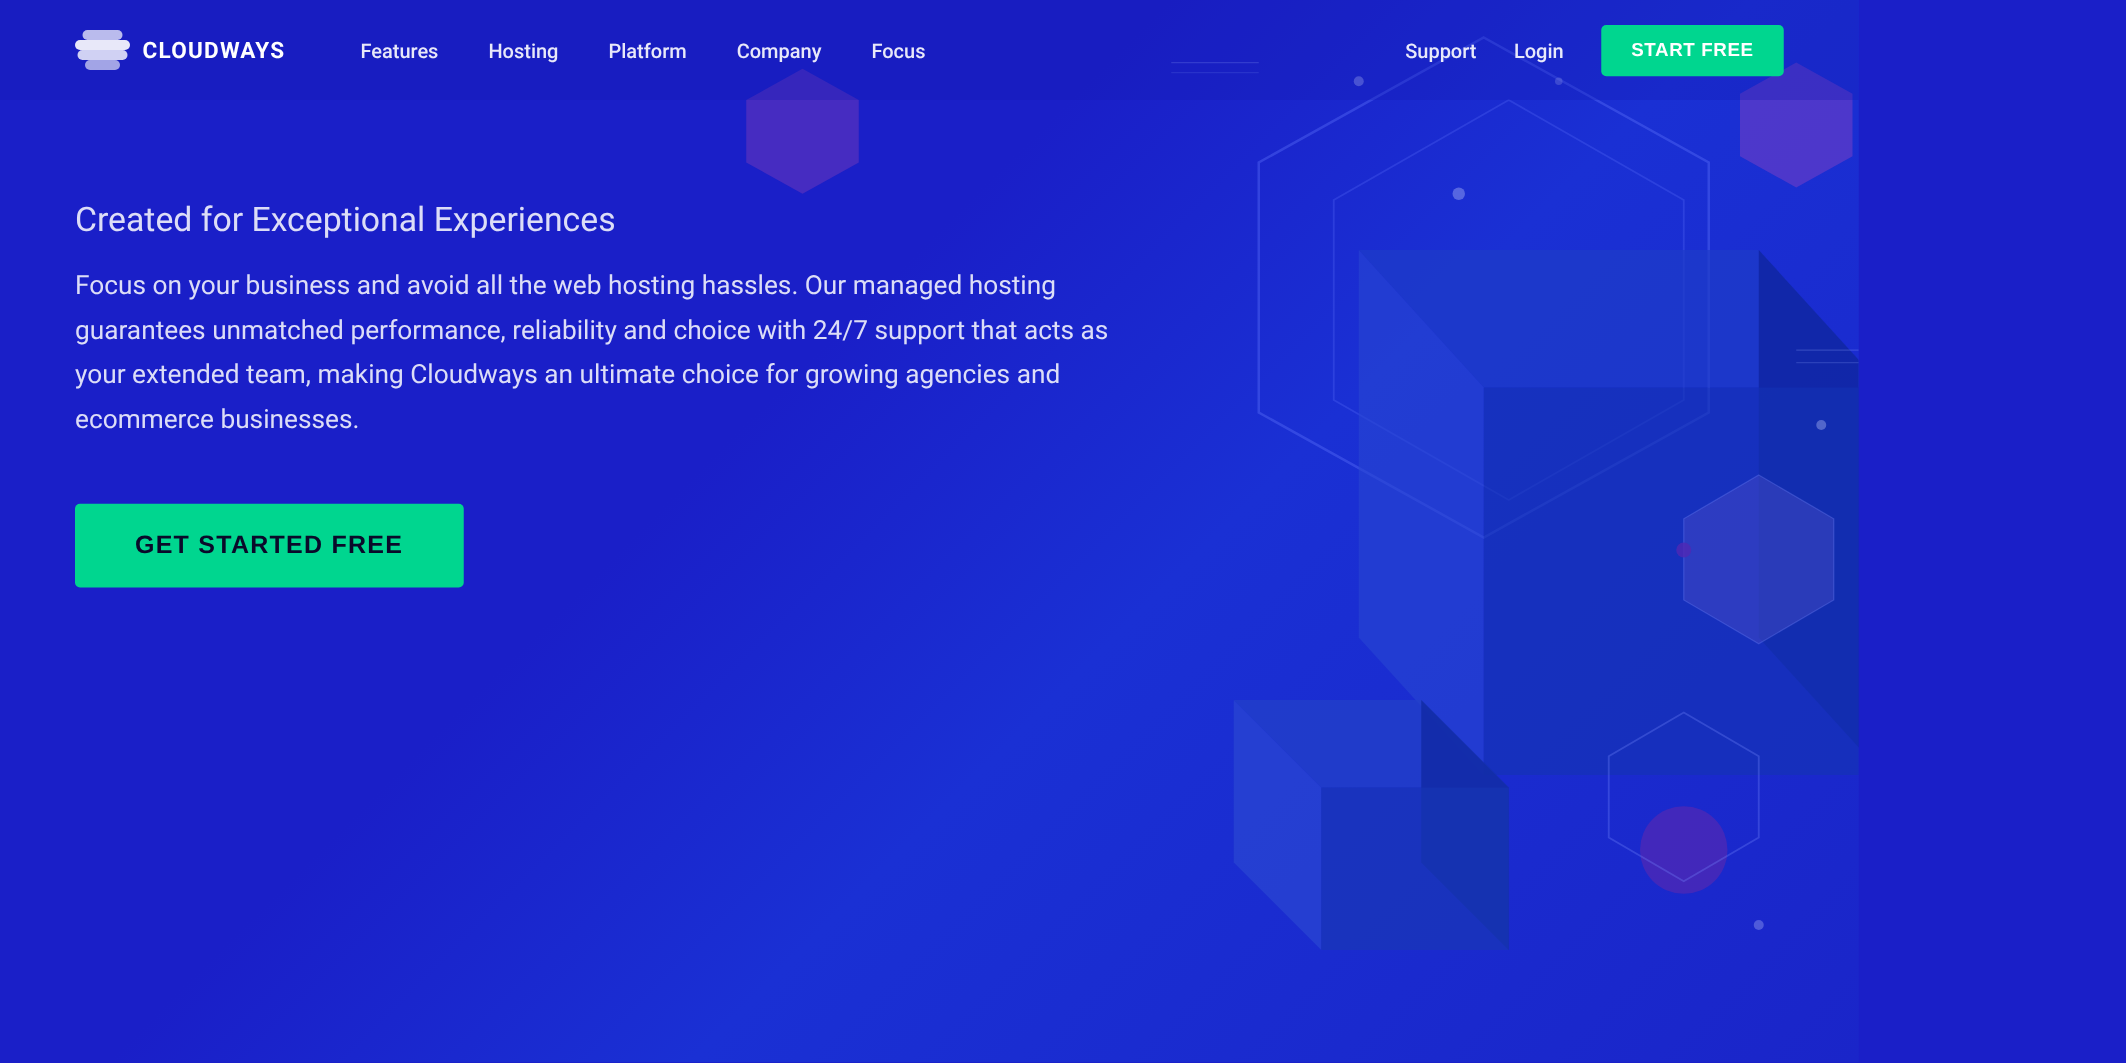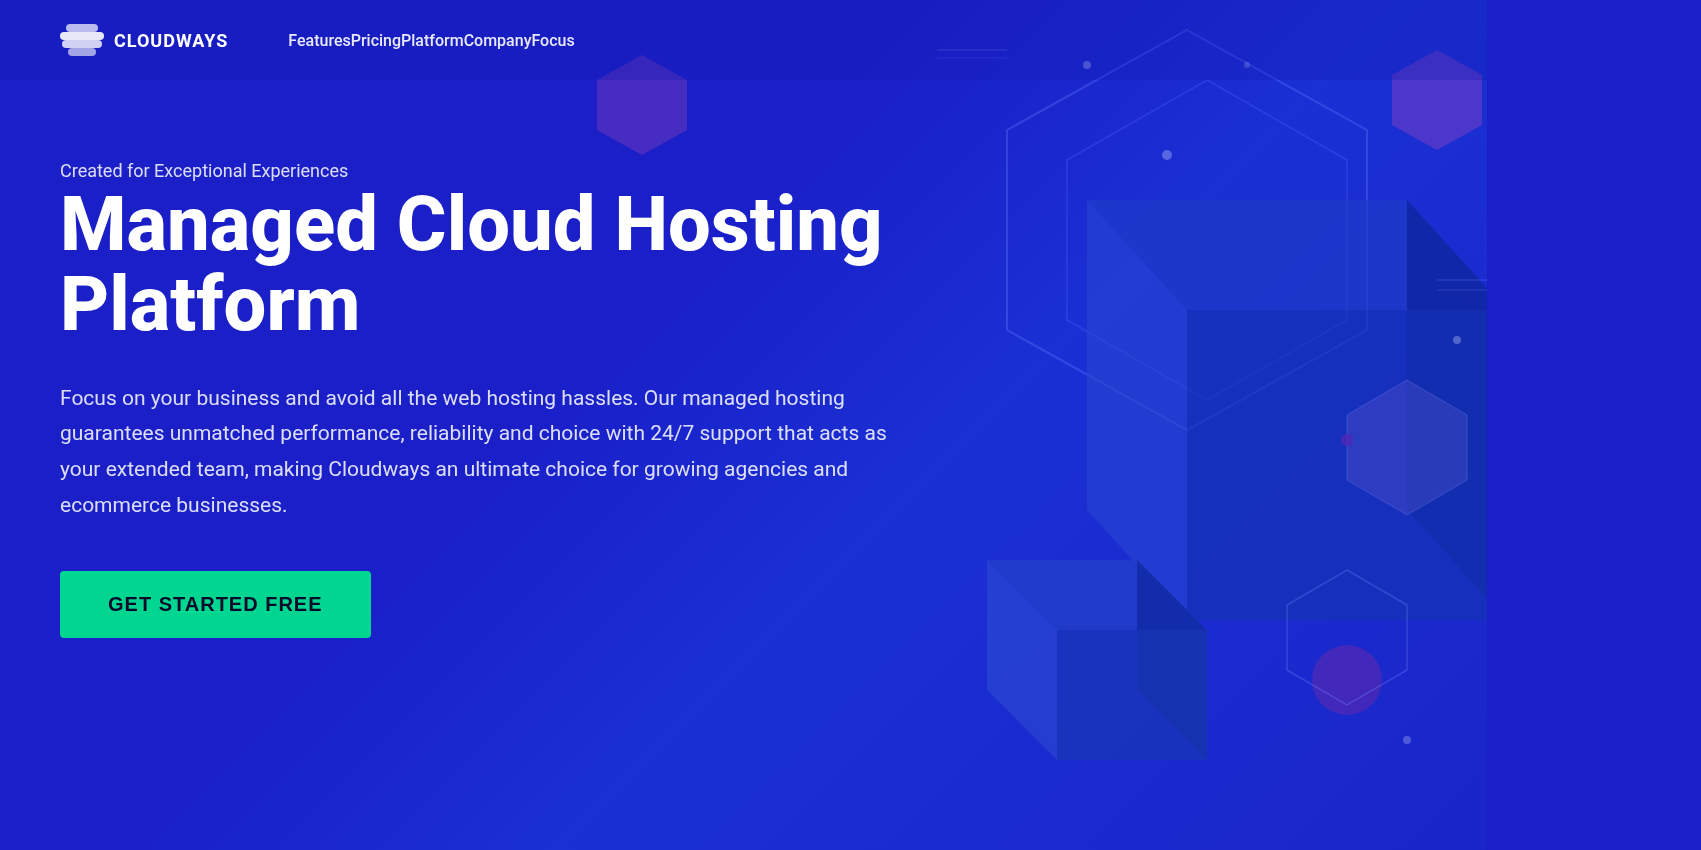--- a/index.html
+++ b/index.html
@@ -46,20 +46,21 @@
     .logo-text {
       color: white;
       font-size: 18px;
       font-weight: 700;
       letter-spacing: 1px;
     }
 
     .nav-links {
       display: flex;
       align-items: center;
+      gap: 40px;
       flex: 1;
     }
 
     .nav-link {
       color: rgba(255,255,255,0.9);
       font-size: 16px;
       font-weight: 500;
       cursor: pointer;
       text-decoration: none;
     }
@@ -92,23 +93,23 @@
     
     .hero-content {
       position: relative;
       z-index: 10;
       padding: 80px 60px 0 60px;
       max-width: 1000px;
     }
 
     .hero-subtitle {
       color: rgba(255,255,255,0.85);
-      font-size: 18px;
+      font-size: 27px;
       font-weight: 400;
-      margin-bottom: 4px;
+      margin-bottom: 20px;
     }
 
     .hero-title {
       color: #ffffff;
       font-size: 76px;
       font-weight: 800;
       line-height: 1.05;
       margin-bottom: 36px;
     }
 
@@ -198,28 +199,32 @@
         <rect x="0" y="8" width="44" height="8" rx="4" fill="white" opacity="0.9"></rect>
         <rect x="6" y="0" width="32" height="8" rx="4" fill="white" opacity="0.7"></rect>
         <rect x="2" y="16" width="40" height="8" rx="4" fill="white" opacity="0.8"></rect>
         <rect x="8" y="24" width="28" height="8" rx="4" fill="white" opacity="0.6"></rect>
       </svg>
       <span class="logo-text">CLOUDWAYS</span>
     </div>
 
     <div class="nav-links">
       <a class="nav-link">Features</a>
-      <a class="nav-link">Pricing</a>
+      <a class="nav-link">Hosting</a>
       <a class="nav-link">Platform</a>
       <a class="nav-link">Company</a>
       <a class="nav-link">Focus</a>
     </div>
 
+    <div class="nav-right">
+      <span class="nav-support">Support</span>
+      <span class="nav-login">Login</span>
+      <button class="btn-start-free">START FREE</button>
+    </div>
   </nav>
 
   <div class="hero-content">
     <p class="hero-subtitle">Created for Exceptional Experiences</p>
-    <h1 class="hero-title">Managed Cloud Hosting Platform</h1>
     <p class="hero-description">Focus on your business and avoid all the web hosting hassles. Our managed hosting guarantees unmatched performance, reliability and choice with 24/7 support that acts as your extended team, making Cloudways an ultimate choice for growing agencies and ecommerce businesses.</p>
     <button class="btn-get-started">GET STARTED FREE</button>
   </div>
 
 </div>
 
 </body></html>

